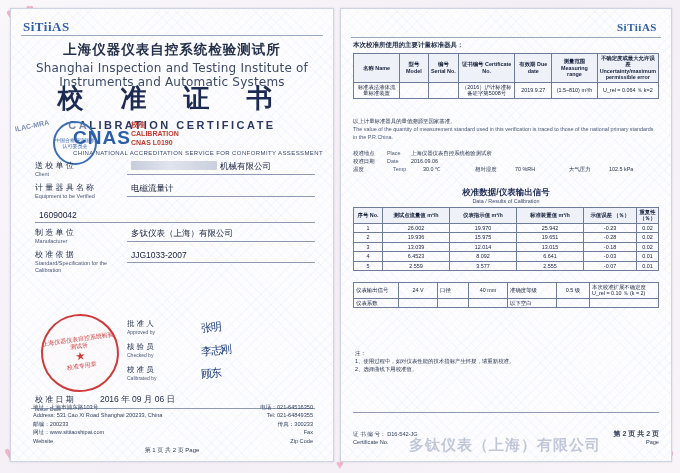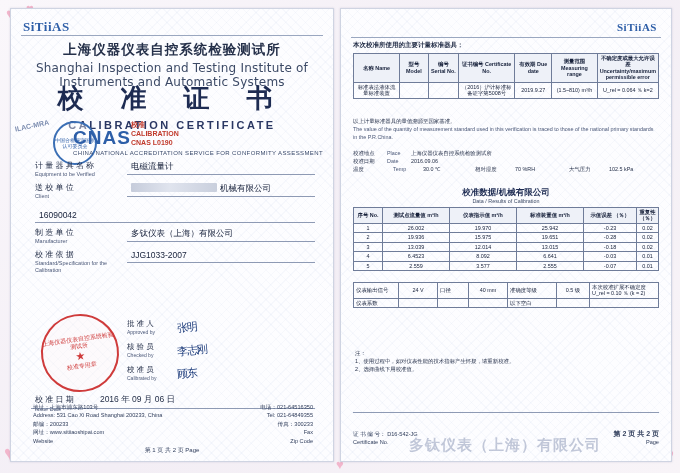--- a/index.html
+++ b/index.html
@@ -100,21 +100,21 @@
   }
   .fval.mixed{background:none;}
   .blurchip{
     display:inline-block;width:86px;height:9px;vertical-align:-1px;
     background:linear-gradient(90deg,#c6ccdb,#e0e4ee 45%,#c9cfdd);
     border-radius:1px;margin-right:3px;
   }
 
   
   .approval{position:absolute;left:116px;top:310px;font-size:7.5px;color:#1f2a44;}
-  .approval .arow{display:flex;align-items:center;margin-bottom:7px;}
+  .approval .arow{display:flex;align-items:center;margin-bottom:7px;gap:24px;}
   .approval .alab{width:50px;}
   .approval .alab .en{display:block;font-size:5px;color:#4b5878;}
   .sig{
     font-family:"Liberation Serif",serif;font-size:11px;color:#1b3a7a;
     transform:rotate(-6deg);letter-spacing:-1px;
   }
   .stamp{
     position:absolute;left:30px;top:305px;width:74px;height:74px;border-radius:50%;
     border:2px solid #cf3b3b;color:#cf3b3b;
     display:flex;align-items:center;justify-content:center;text-align:center;
@@ -213,34 +213,34 @@
     <div class="red-seal-text">
       <div>校准</div>
       <div>CALIBRATION</div>
       <div>CNAS L0190</div>
     </div>
 
     <div class="fields">
 
       <div class="frow">
         <div class="flab">
+          <span>送 校 单 位</span>
+          <span class="en">Client</span>
+        </div>
+        <div class="fval mixed">
+          <span class="blurchip"></span><span>机械有限公司</span>
+        </div>
+      </div>
+
+      <div class="frow">
+        <div class="flab">
           <span>计 量 器 具 名 称</span>
           <span class="en">Equipment to be Verified</span>
         </div>
         <div class="fval">电磁流量计</div>
-      </div>
-
-      <div class="frow">
-        <div class="flab">
-          <span>送 校 单 位</span>
-          <span class="en">Client</span>
-        </div>
-        <div class="fval mixed">
-          <span class="blurchip"></span><span>机械有限公司</span>
-        </div>
       </div>
 
       <div class="frow">
       </div>
 
       <div class="frow">
         <div class="fval">16090042</div>
       </div>
 
       <div class="frow">
@@ -385,21 +385,21 @@
         <span style="width:34px;">温度</span>
         <span style="width:24px;" class="en">Temp</span>
         <span style="width:46px;">30.0 ℃</span>
         <span style="width:34px;">相对湿度</span>
         <span style="width:48px;">70 %RH</span>
         <span style="width:34px;">大气压力</span>
         <span>102.5 kPa</span>
       </div>
     </div>
 
-    <div class="r-title" style="top:178px;">校准数据/机械有限公司</div>
+    <div class="r-title" style="top:178px;">校准数据/仪表输出信号</div>
     <div class="r-subtitle" style="top:189px;">Data / Results of Calibration</div>
 
     <table class="grid" style="left:12px;top:198px;width:306px;">
       <thead>
         <tr>
           <th style="width:24px;">序号 No.</th>
           <th style="width:62px;">测试点流量值 m³/h</th>
           <th style="width:62px;">仪表指示值 m³/h</th>
           <th style="width:62px;">标准装置值 m³/h</th>
           <th style="width:48px;">示值误差 （％）</th>

